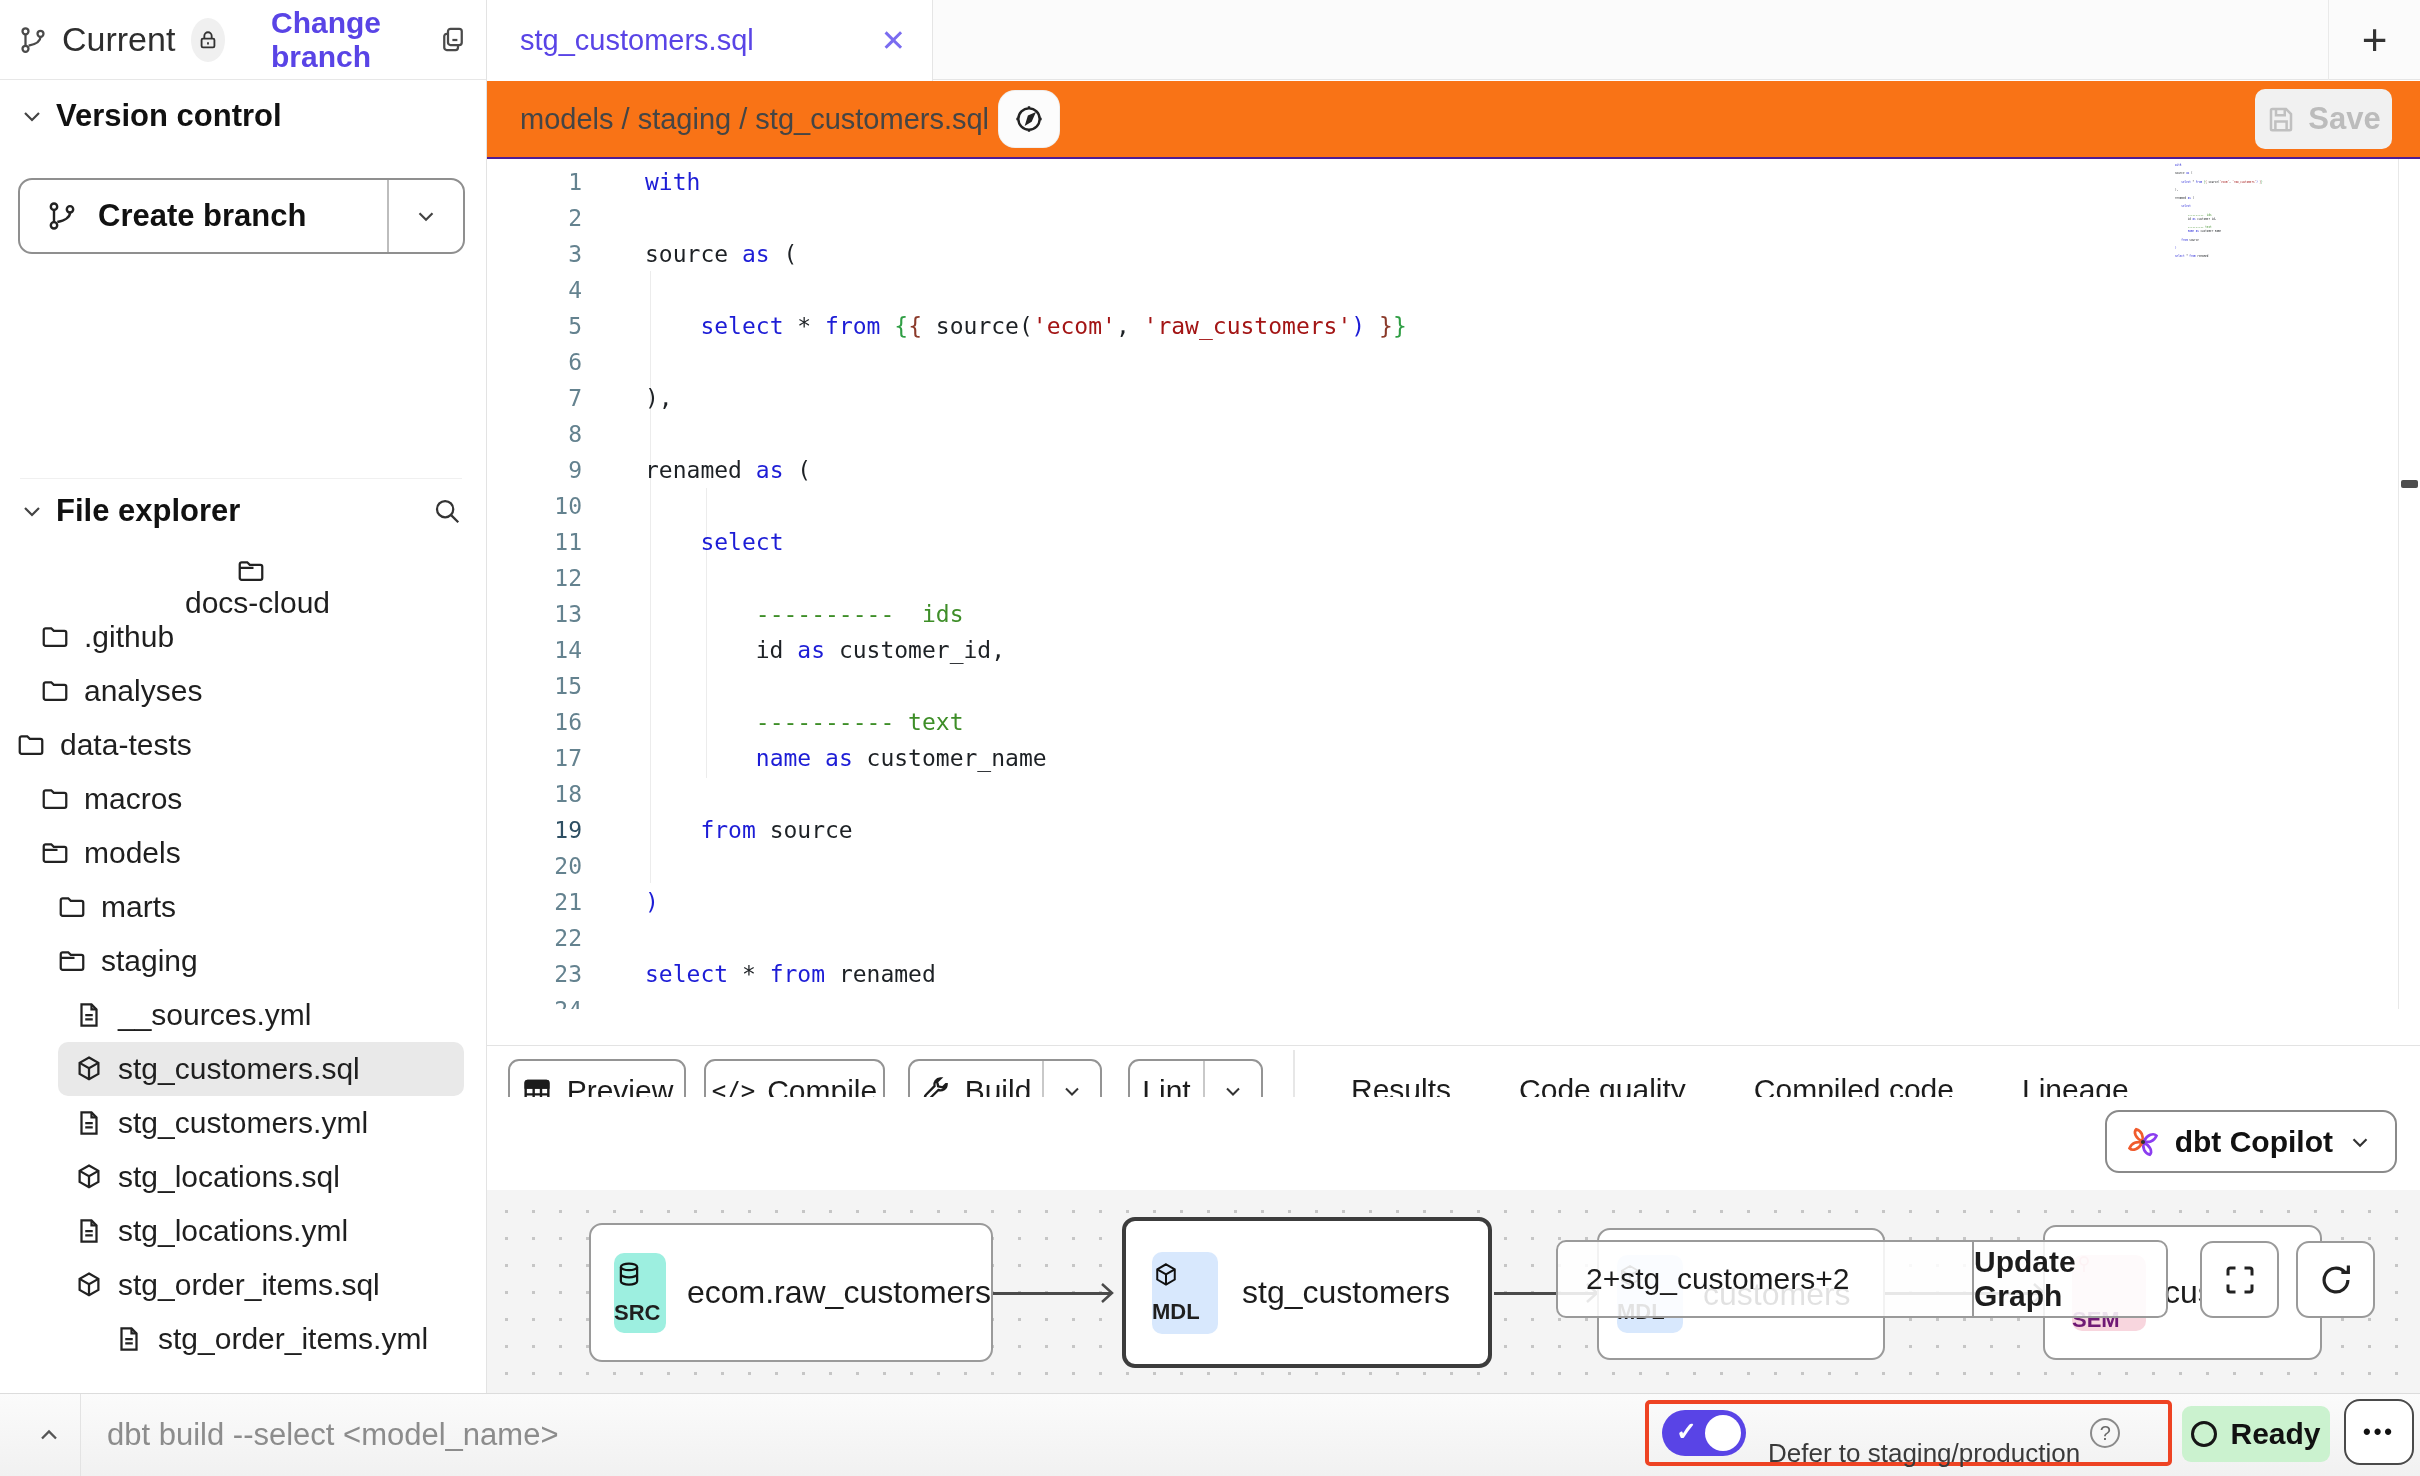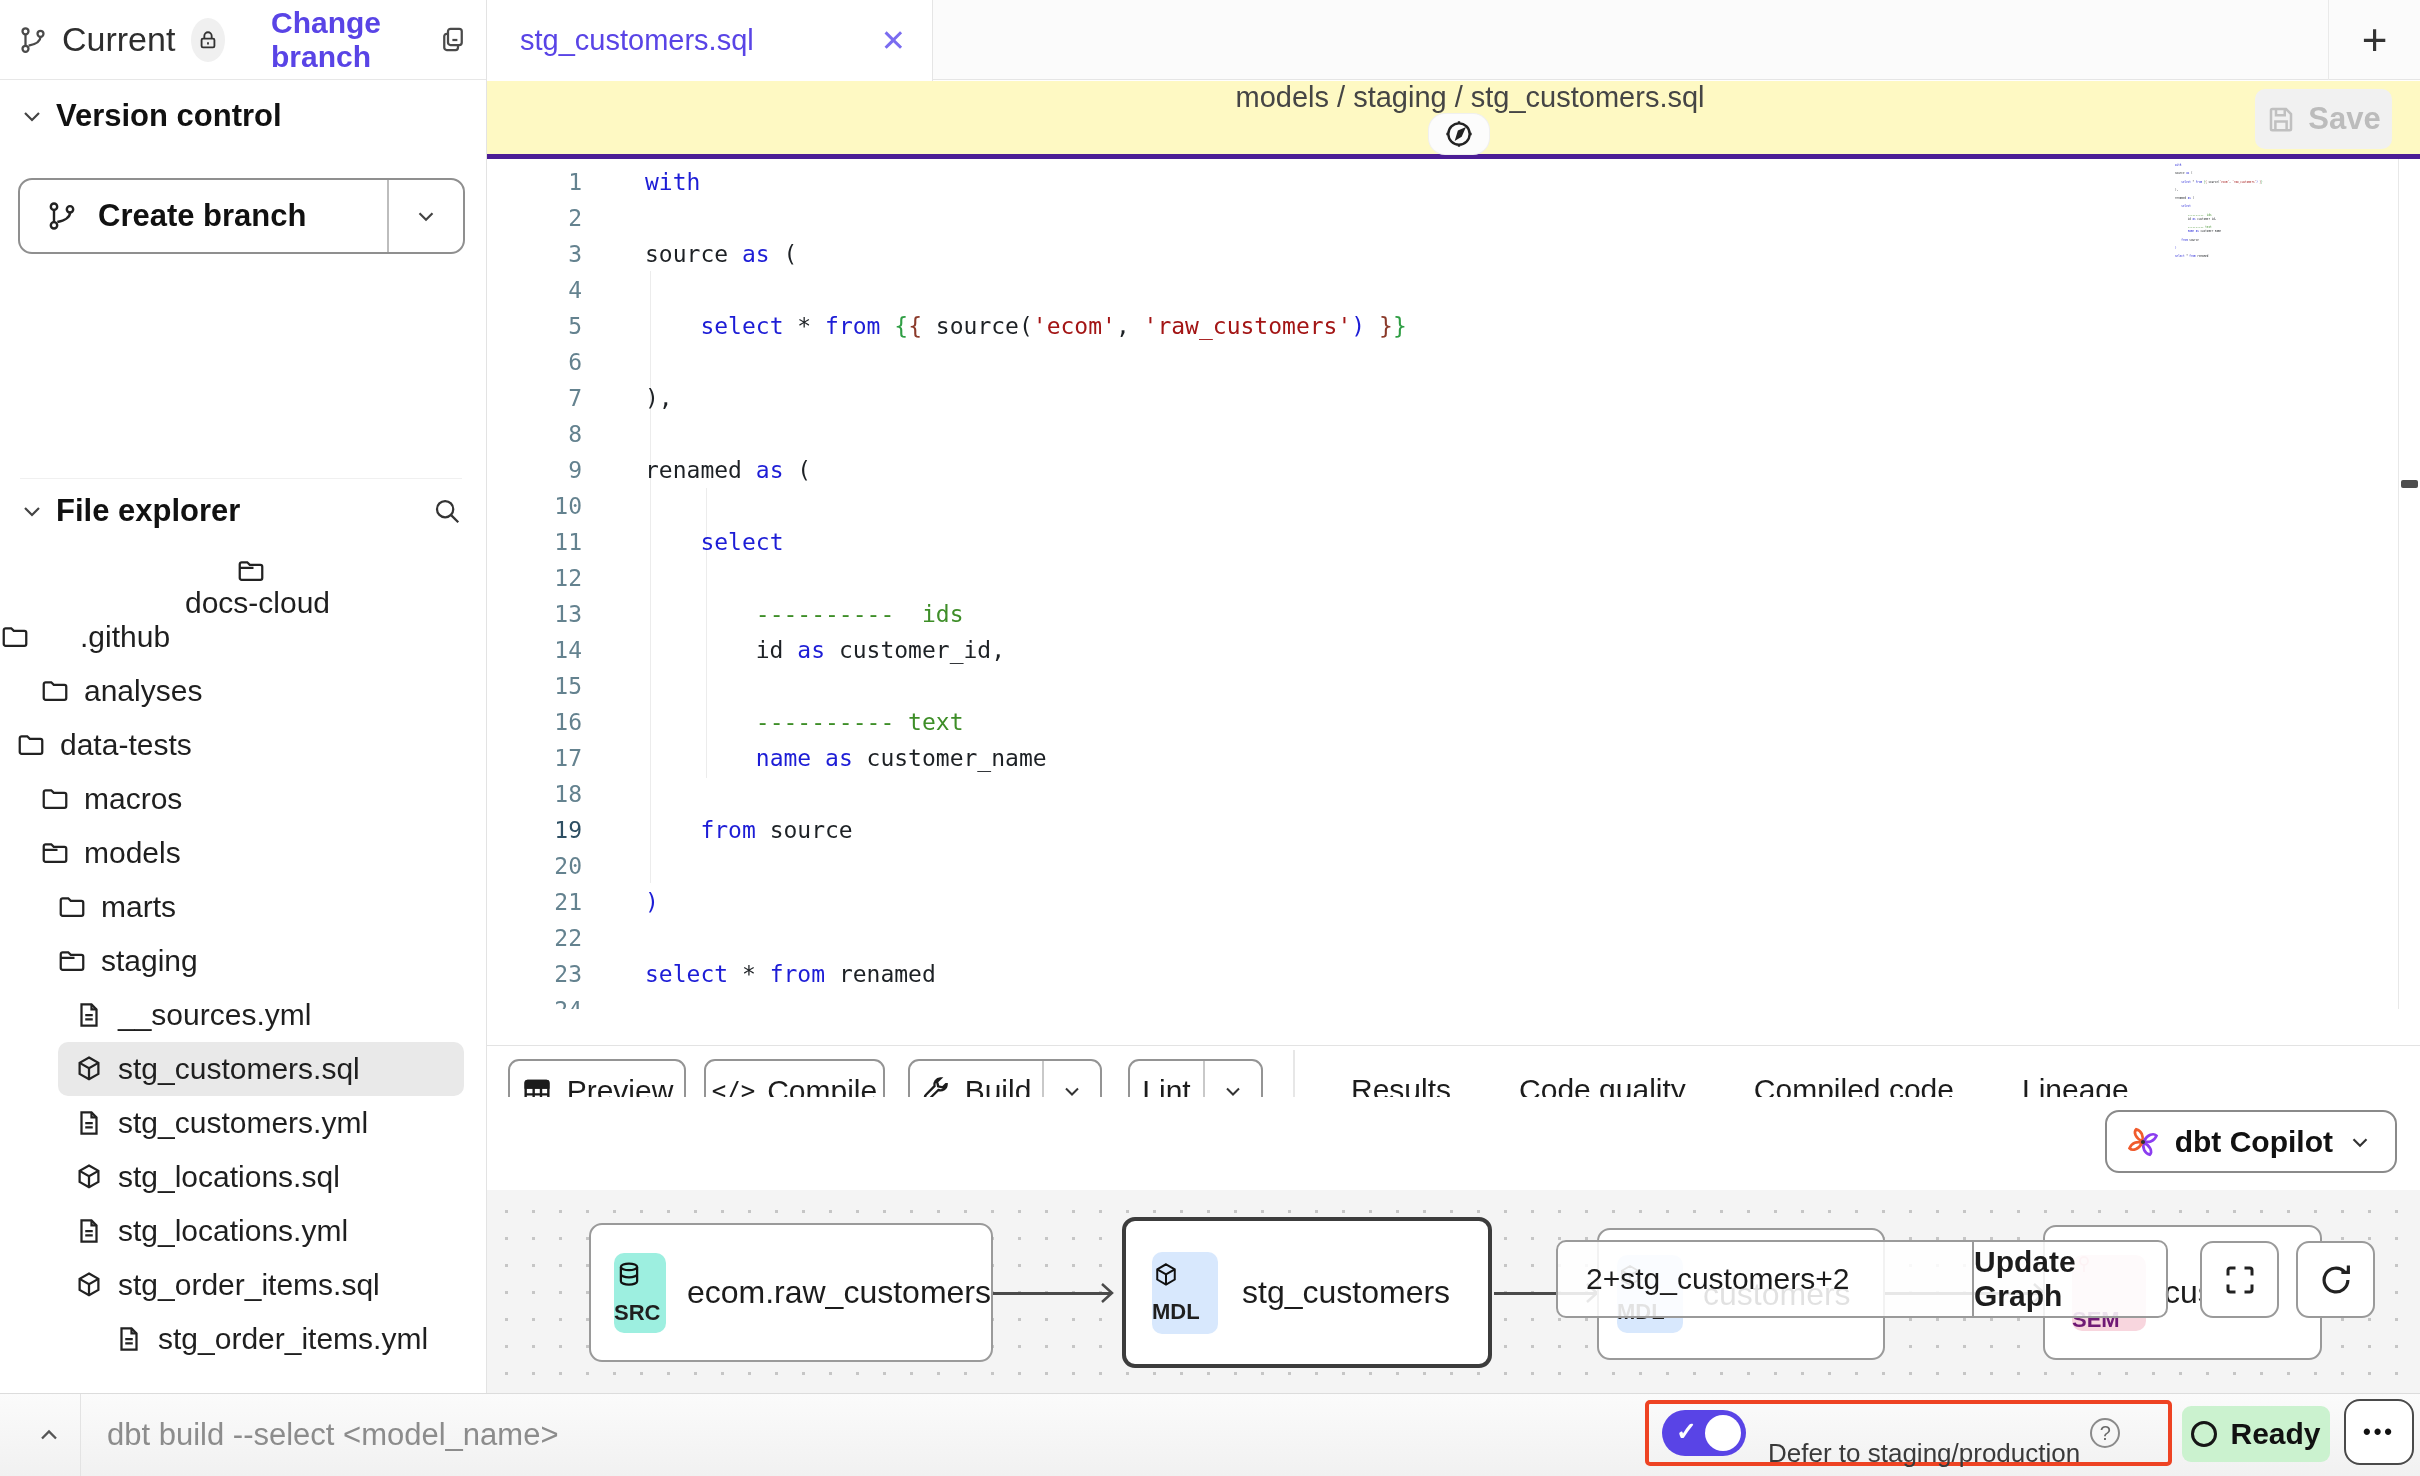--- a/index.html
+++ b/index.html
@@ -43,22 +43,22 @@
   .tabbar { position:absolute; left:0; top:0; width:100%; height:80px; background:#fbfbfb;
             border-bottom:1px solid #e5e5e5; }
   .tab-active { position:absolute; left:0; top:0; width:446px; height:81px; background:#fff;
                 border-right:1px solid #e5e5e5; display:flex; align-items:center; padding:0 26px 0 33px; cursor:pointer; }
   .tab-label { font-size:29px; font-weight:500; color:#5944e6; }
   .tab-close { margin-left:auto; font-size:30px; color:#7a6cf0; cursor:pointer; line-height:1; }
   .newtab-zone { position:absolute; right:0; top:0; width:92px; height:80px; border-left:1px solid #e9e9e9;
                  display:flex; align-items:center; justify-content:center; cursor:pointer; }
   .newtab-zone span { font-size:44px; font-weight:300; color:#333; }
 
-  .breadcrumb-row { position:absolute; left:0; top:81px; width:100%; height:78px; background:#fef9c3;
-                    border-bottom:5px solid #4c1d95; display:flex; align-items:center;flex-direction:column; }
+  .breadcrumb-row { position:absolute; left:0; top:81px; width:100%; height:78px; background:#f97316;
+                    border-bottom:2px solid #4c1d95; display:flex; align-items:center; }
   .breadcrumb { font-size:29px; color:#454545; margin-left:33px; }
   .compass-btn { width:60px; height:56px; margin-left:10px; border-radius:16px; background:#fcfcfc;
                  box-shadow:0 0 0 1px #f0f0f0; display:flex; align-items:center; justify-content:center; cursor:pointer; }
   .save-btn { position:absolute; right:28px; top:8px; width:137px; height:60px; background:#f1f1f1;
               border:none; border-radius:10px; display:flex; align-items:center; justify-content:center;
               gap:12px; color:#bcbcbc; font-size:31px; font-weight:600; cursor:default; }
 
   
   .editor { position:absolute; left:0; top:159px; width:100%; height:850px; background:#fff; overflow:hidden; }
   .gutter { position:absolute; left:0; top:5px; width:113px; text-align:right; padding-right:18px;
@@ -233,21 +233,21 @@
     <div class="file-tree" id="file-tree">
         <div class="fe-row" style="padding-left: 23px; flex-direction: column;">
           <span class="fe-icon">
             <svg width="30" height="30" viewBox="0 0 24 24" fill="none" stroke="#222" stroke-width="1.8">
               <path d="M3 6.5 A1.5 1.5 0 0 1 4.5 5 H9 l2 2 h8.5 A1.5 1.5 0 0 1 21 8.5 v9 A1.5 1.5 0 0 1 19.5 19 h-15 A1.5 1.5 0 0 1 3 17.5 Z"></path>
               <path d="M3 9.5 h11"></path>
             </svg>
           </span>
           <span class="fe-label">docs-cloud</span>
         </div>
-        <div class="fe-row" style=" gap: 36px;">
+        <div class="fe-row" style="padding-left: 40px;">
           <span class="fe-icon">
             <svg width="30" height="30" viewBox="0 0 24 24" fill="none" stroke="#222" stroke-width="1.8">
               <path d="M3 6.5 A1.5 1.5 0 0 1 4.5 5 H9 l2 2 h8.5 A1.5 1.5 0 0 1 21 8.5 v9 A1.5 1.5 0 0 1 19.5 19 h-15 A1.5 1.5 0 0 1 3 17.5 Z"></path>
             </svg>
           </span>
           <span class="fe-label">.github</span>
         </div>
         <div class="fe-row" style="padding-left: 40px;">
           <span class="fe-icon">
             <svg width="30" height="30" viewBox="0 0 24 24" fill="none" stroke="#222" stroke-width="1.8">

